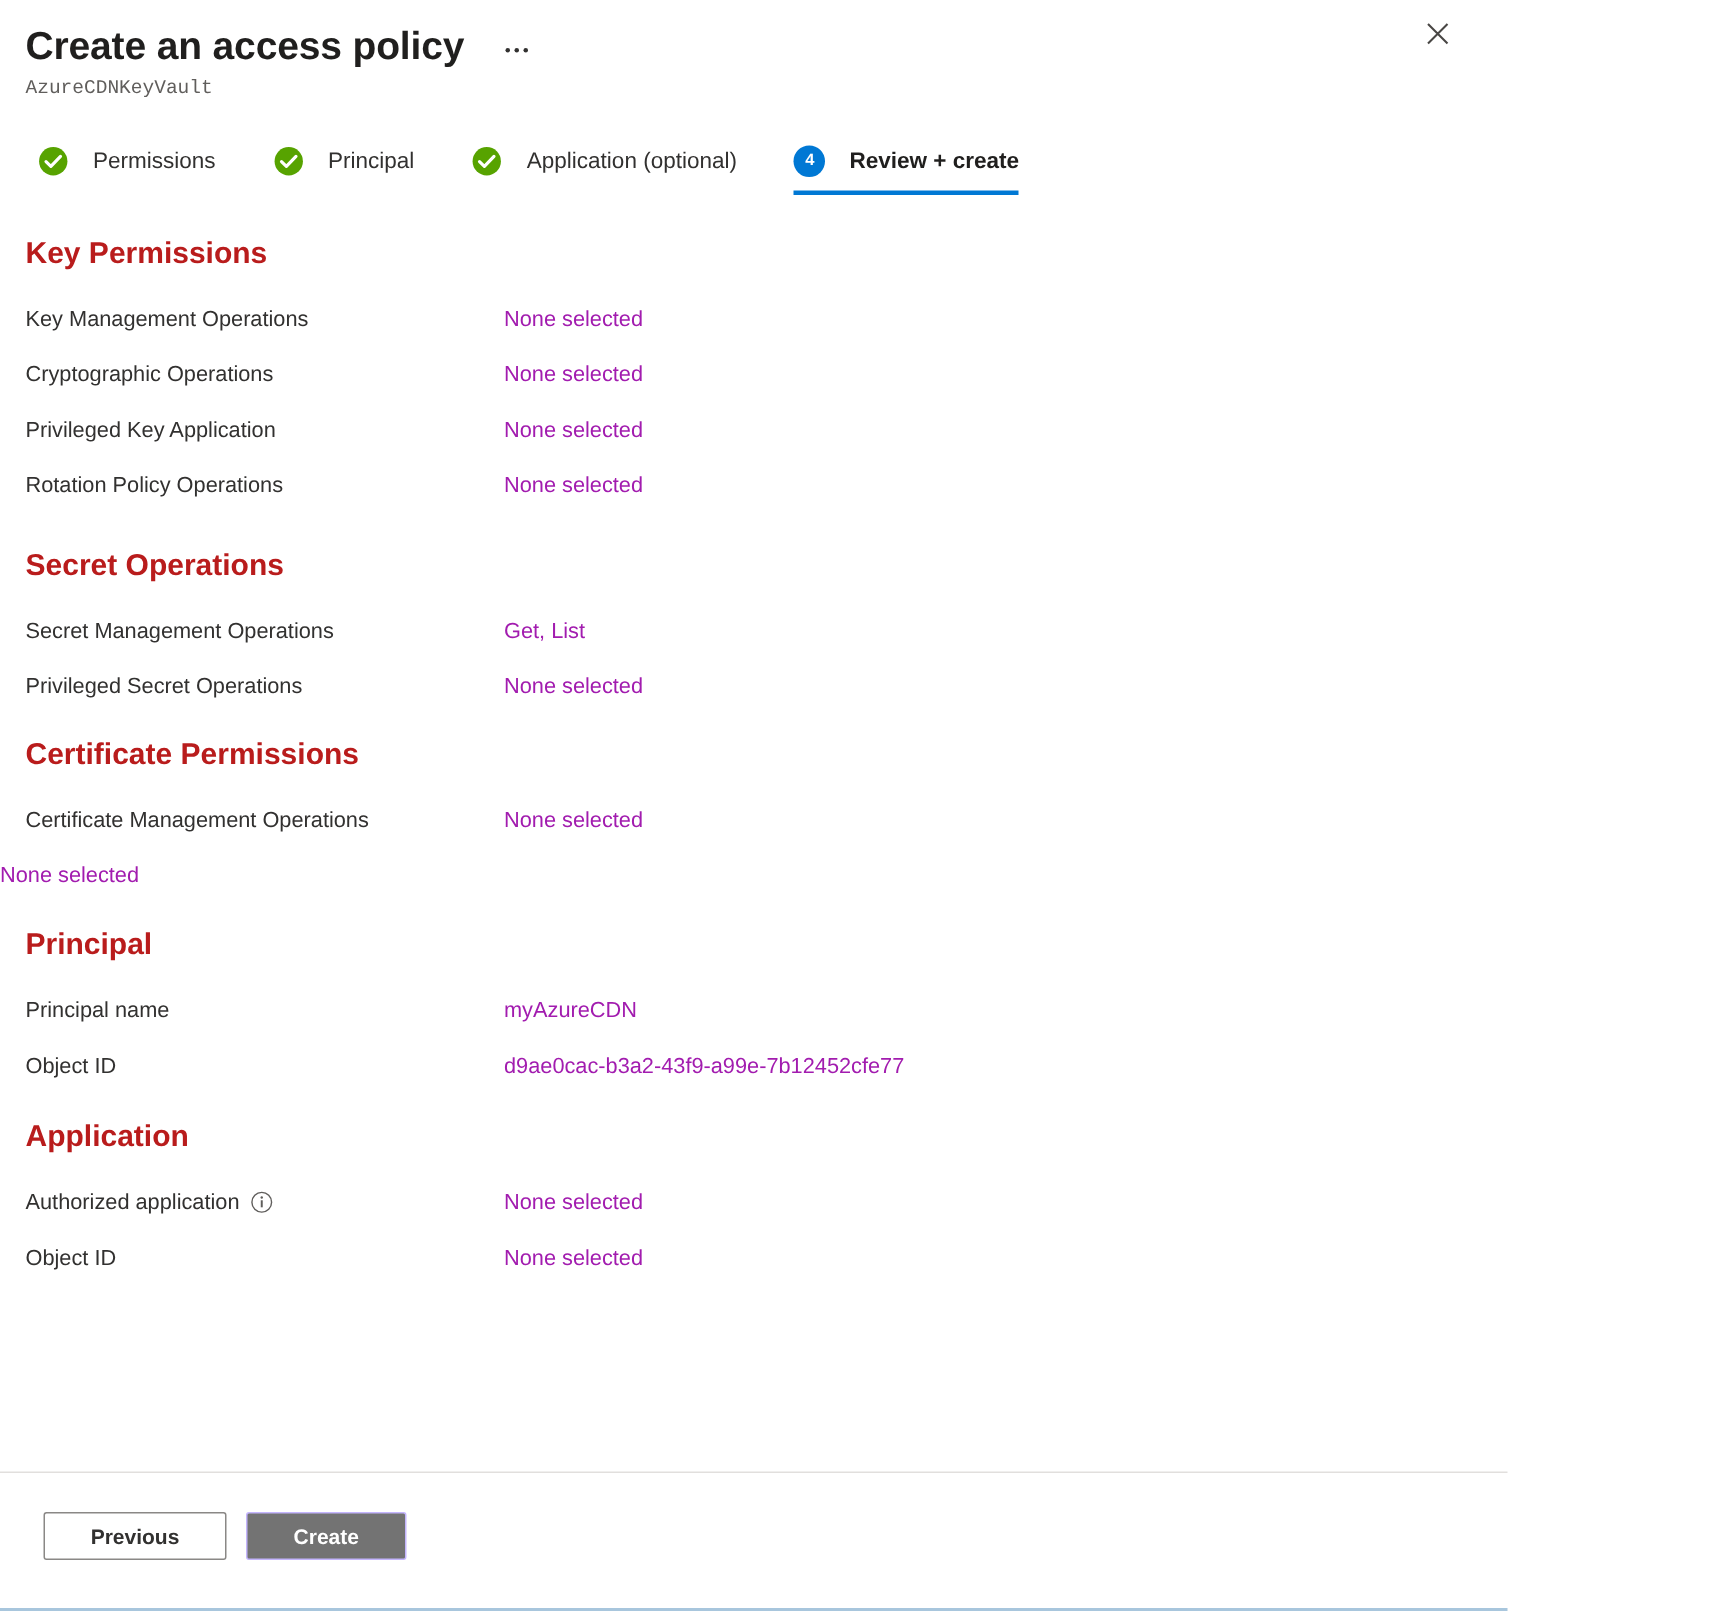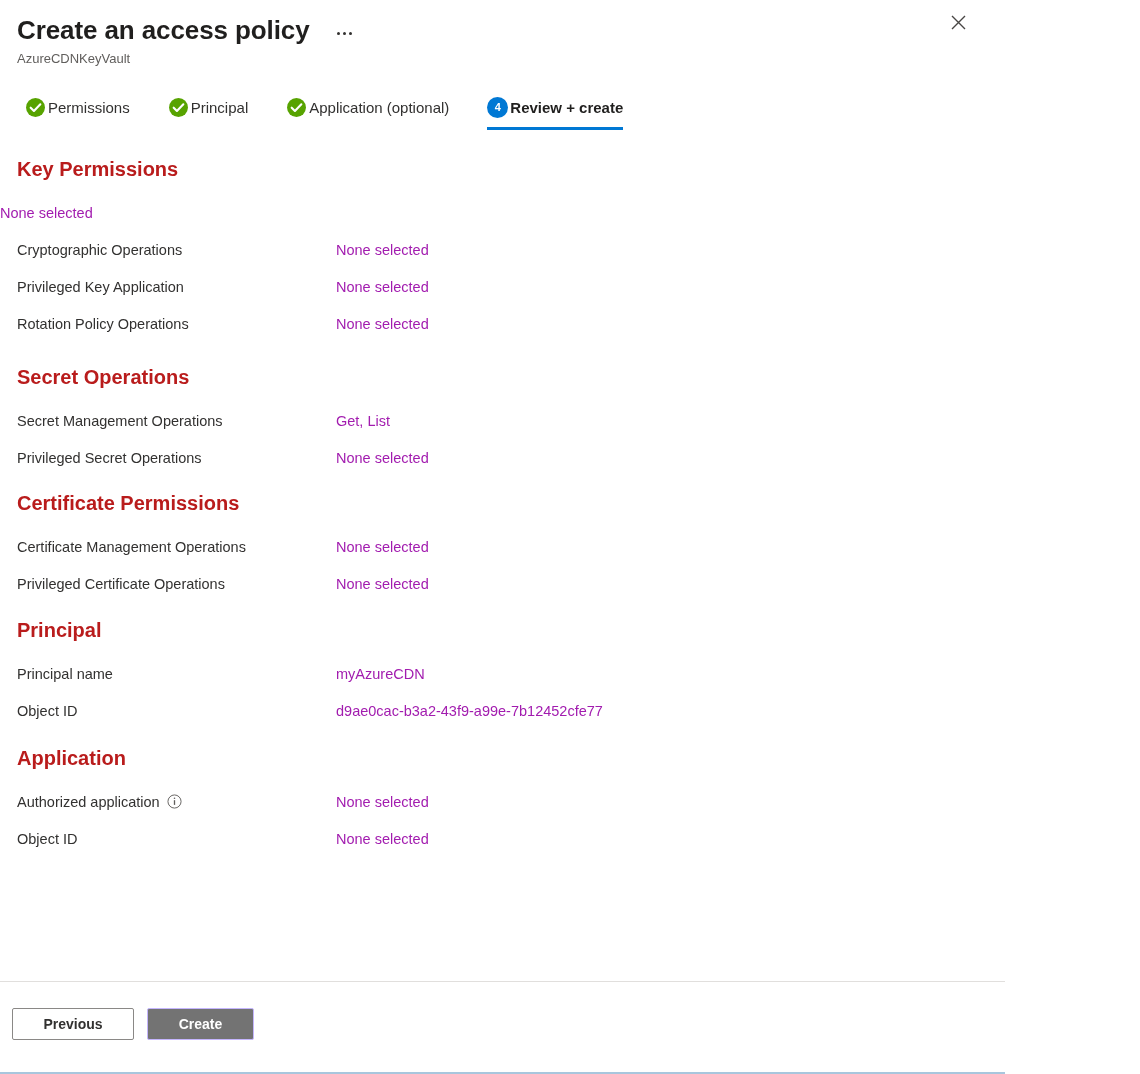--- a/index.html
+++ b/index.html
@@ -59,20 +59,21 @@
     height: 3px;
     background: #323130;
     border-radius: 50%;
   }
   .subtitle {
     padding-left: 17px;
     margin-top: 4px;
     font-size: 13px;
     color: #605e5c;
     line-height: 18px;
+    font-family: Liberation Mono, monospace;
   }
   .close-btn {
     position: absolute;
     top: 8px;
     right: 33px;
     width: 28px;
     height: 28px;
     cursor: pointer;
     display: flex;
     align-items: center;
@@ -84,21 +85,21 @@
   .tabs {
     display: flex;
     align-items: flex-start;
     padding-left: 21px;
     margin-top: 25px;
     gap: 0;
   }
   .tab {
     display: flex;
     align-items: center;
-    gap: 2px;
+    gap: 16px;
     padding: 4px 16px 12px 4px;
     cursor: pointer;
     position: relative;
     margin-right: 18px;
   }
   .tab .tab-label {
     font-size: 15px;
     color: #323130;
     white-space: nowrap;
     line-height: 20px;
@@ -198,21 +199,21 @@
     bottom: 2px;
     height: 89px;
     border-top: 1px solid #e1dfdd;
     box-sizing: border-box;
     background: #ffffff;
   }
   .footer-inner {
     display: flex;
     align-items: center;
     gap: 13px;
-    padding: 26px 0 0 12px;
+    padding: 26px 0 0 29px;
   }
   .btn {
     font-family: "Liberation Sans", sans-serif;
     font-size: 14px;
     height: 32px;
     min-width: 122px;
     padding: 0 16px;
     border-radius: 2px;
     cursor: pointer;
     box-sizing: border-box;
@@ -287,20 +288,21 @@
     </div>
 
   </div>
 
   <div class="content">
 
     <div class="section">
       <div class="section-heading">Key Permissions</div>
       <div class="rows">
         <div class="row">
+          <div class="row-label">Key Management Operations</div>
           <div class="row-value">None selected</div>
         </div>
         <div class="row">
           <div class="row-label">Cryptographic Operations</div>
           <div class="row-value">None selected</div>
         </div>
         <div class="row">
           <div class="row-label">Privileged Key Application</div>
           <div class="row-value">None selected</div>
         </div>
@@ -330,21 +332,20 @@
     <div class="gap-secret"></div>
 
     <div class="section">
       <div class="section-heading">Certificate Permissions</div>
       <div class="rows">
         <div class="row">
           <div class="row-label">Certificate Management Operations</div>
           <div class="row-value">None selected</div>
         </div>
         <div class="row">
-          <div class="row-label">Privileged Certificate Operations</div>
           <div class="row-value">None selected</div>
         </div>
       </div>
     </div>
 
     <div class="gap-cert"></div>
 
     <div class="section">
       <div class="section-heading">Principal</div>
       <div class="rows">

